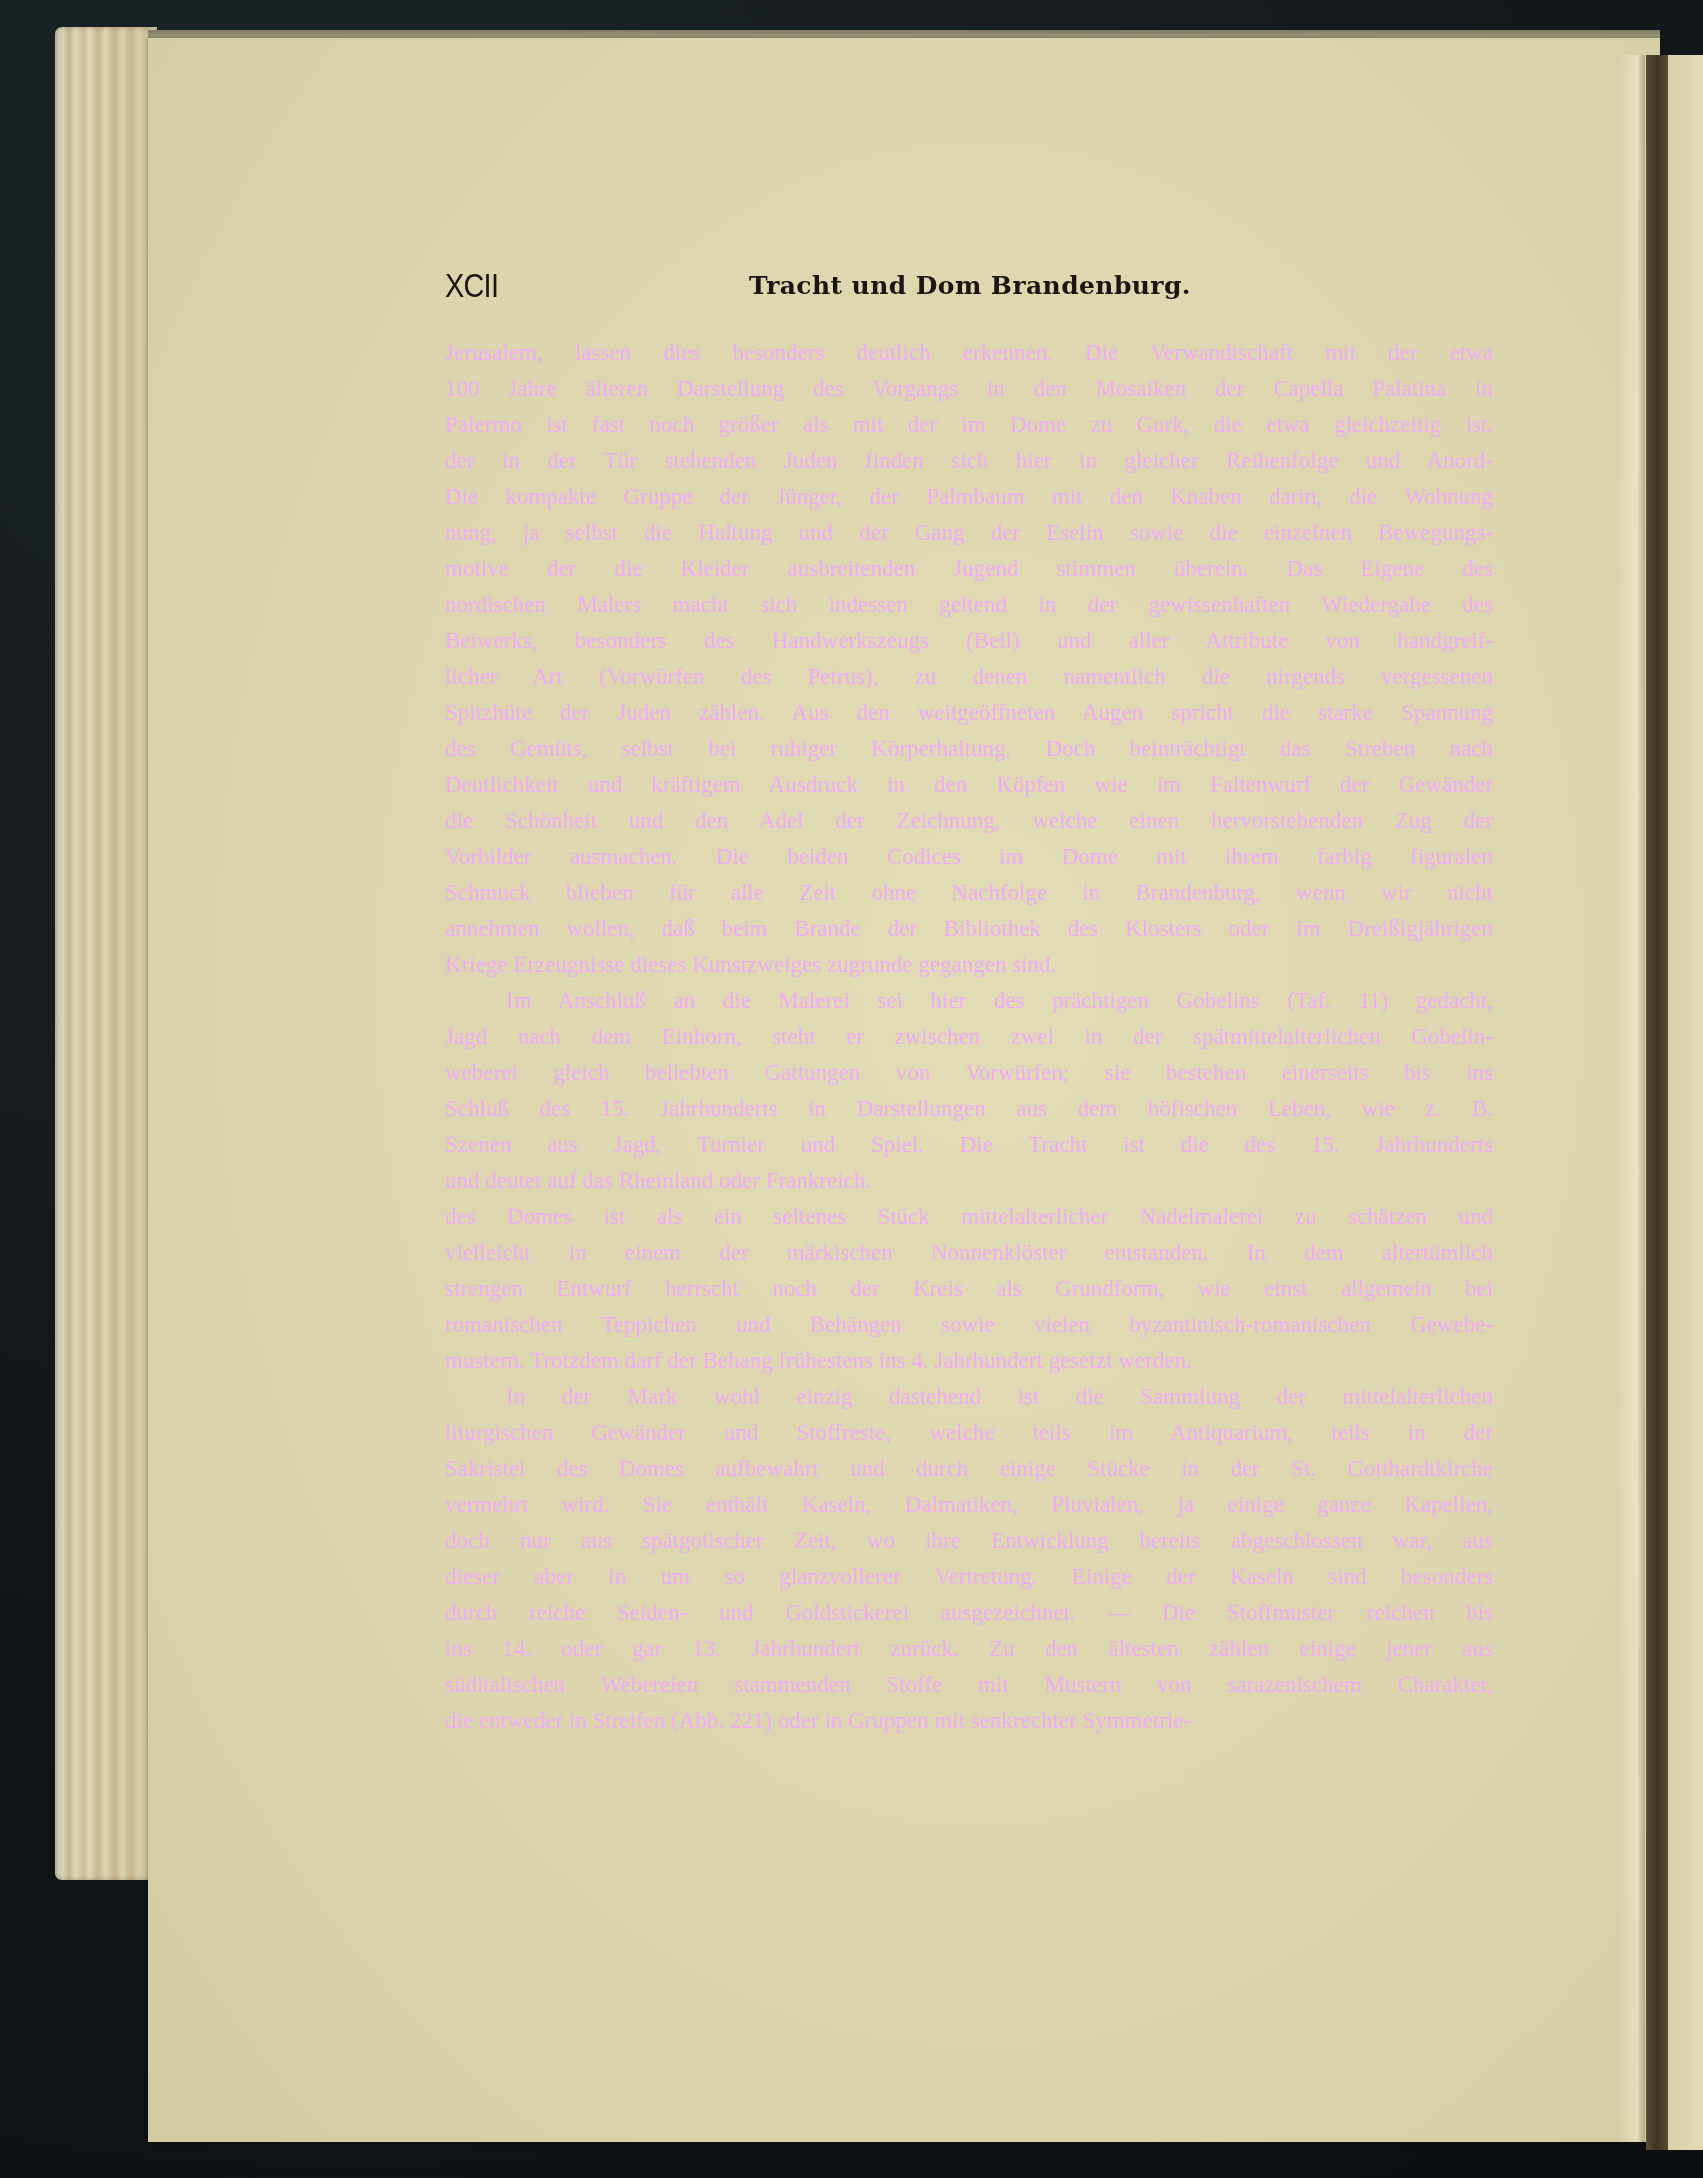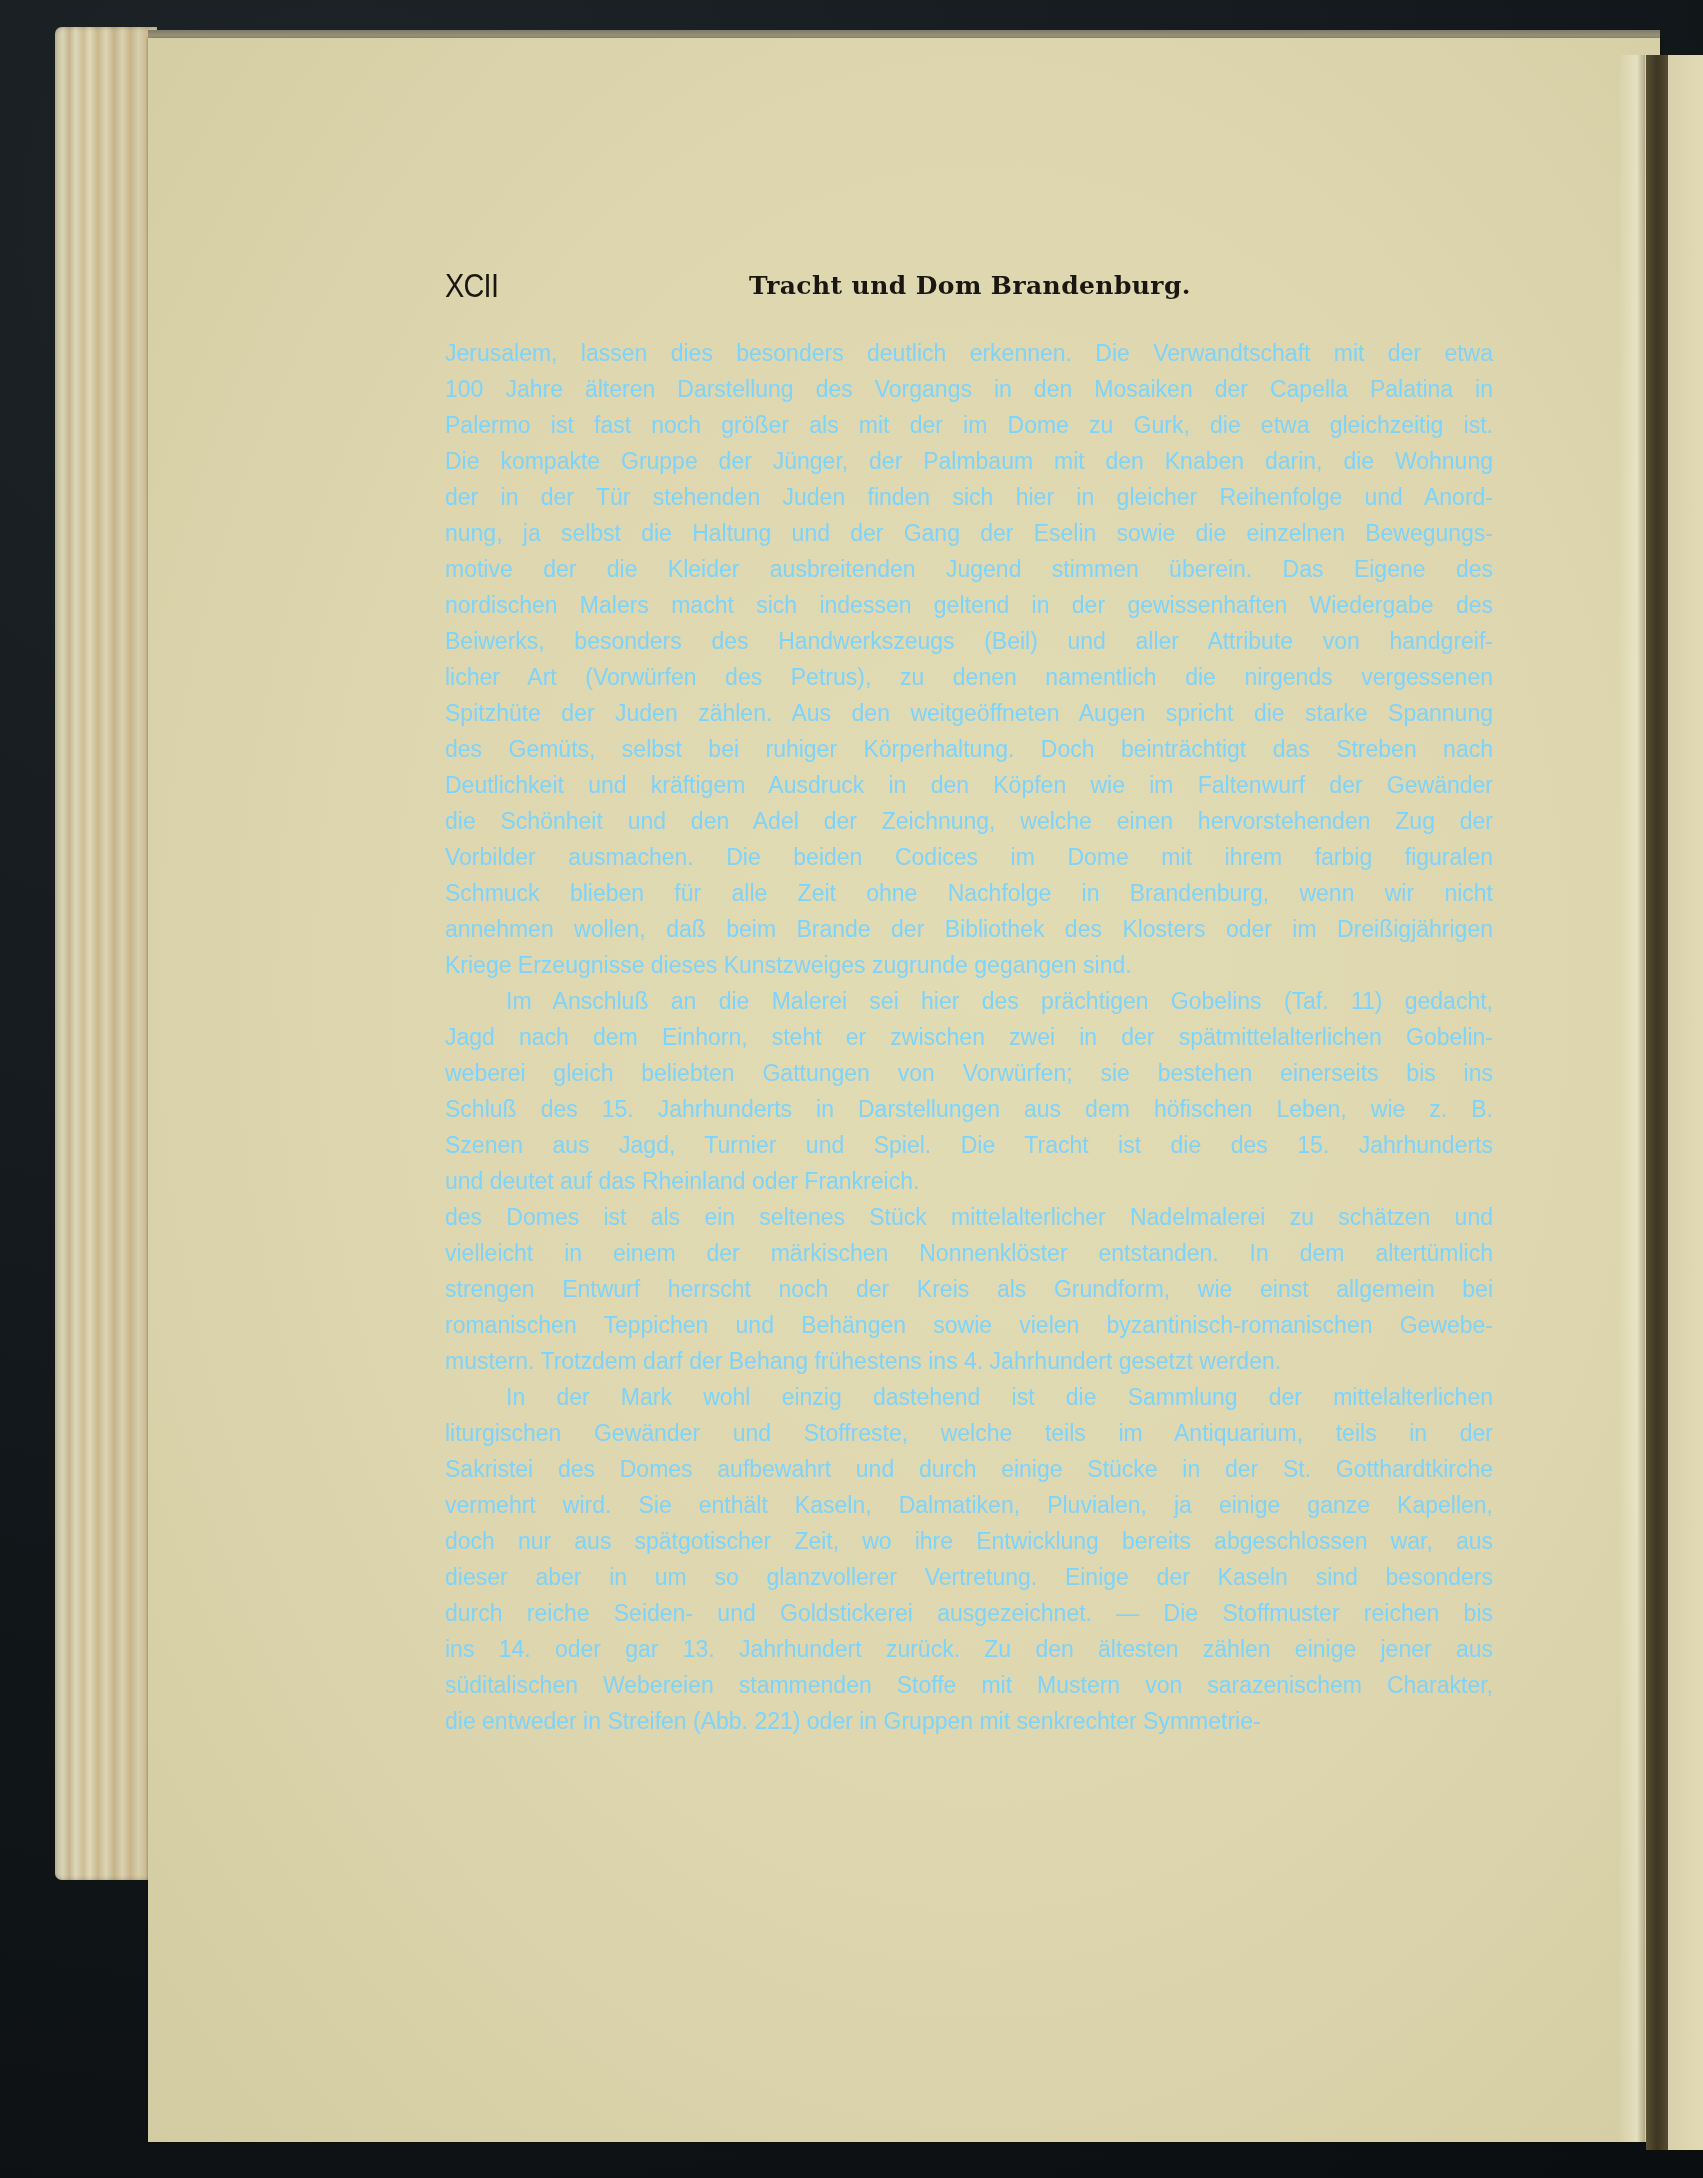--- a/index.html
+++ b/index.html
@@ -54,22 +54,22 @@
     letter-spacing: -0.9px;
   }
   .running-head {
     position: absolute; left: 304px; top: 5.1px;
     font-family: "DejaVu Serif", serif; font-weight: bold; font-size: 25px;
     color: #1a1612; letter-spacing: 0.4px;
   }
 
   .body-text {
     position: absolute; left: 445px; top: 335px; width: 1048px;
-    font-family: Liberation Sans, sans-serif; font-size: 23px; line-height: 36px;
-    color: #7dd3fc;
+    font-family: Liberation Serif, serif; font-size: 23px; line-height: 36px;
+    color: #f0abfc;
   }
   .line {
     display: block; white-space: nowrap; height: 36px;
     text-align: justify; text-align-last: justify;
   }
   .line.last { text-align-last: left; }
   .line.indent { padding-left: 61px; }
 </style>
 </head>
 <body>
@@ -85,22 +85,22 @@
 <div class="header">
   <span class="folio">XCII</span>
   <span class="running-head">Tracht und Dom Brandenburg.</span>
 </div>
 
 <div class="body-text" id="body-text">
     <div>
       <span class="line">Jerusalem, lassen dies besonders deutlich erkennen.  Die Verwandtschaft mit der etwa</span>
       <span class="line">100 Jahre älteren Darstellung des Vorgangs in den Mosaiken der Capella Palatina in</span>
       <span class="line">Palermo ist fast noch größer als mit der im Dome zu Gurk, die etwa gleichzeitig ist.</span>
+      <span class="line">der in der Tür stehenden Juden finden sich hier in gleicher Reihenfolge und Anord-</span>
       <span class="line">Die kompakte Gruppe der Jünger, der Palmbaum mit den Knaben darin, die Wohnung</span>
-      <span class="line">der in der Tür stehenden Juden finden sich hier in gleicher Reihenfolge und Anord-</span>
       <span class="line">nung, ja selbst die Haltung und der Gang der Eselin sowie die einzelnen Bewegungs-</span>
       <span class="line">motive der die Kleider ausbreitenden Jugend stimmen überein.  Das Eigene des</span>
       <span class="line">nordischen Malers macht sich indessen geltend in der gewissenhaften Wiedergabe des</span>
       <span class="line">Beiwerks, besonders des Handwerkszeugs (Beil) und aller Attribute von handgreif-</span>
       <span class="line">licher Art (Vorwürfen des Petrus), zu denen namentlich die nirgends vergessenen</span>
       <span class="line">Spitzhüte der Juden zählen. Aus den weitgeöffneten Augen spricht die starke Spannung</span>
       <span class="line">des Gemüts, selbst bei ruhiger Körperhaltung.  Doch beinträchtigt das Streben nach</span>
       <span class="line">Deutlichkeit und kräftigem Ausdruck in den Köpfen wie im Faltenwurf der Gewänder</span>
       <span class="line">die Schönheit und den Adel der Zeichnung, welche einen hervorstehenden Zug der</span>
       <span class="line">Vorbilder ausmachen.  Die beiden Codices im Dome mit ihrem farbig figuralen</span>

